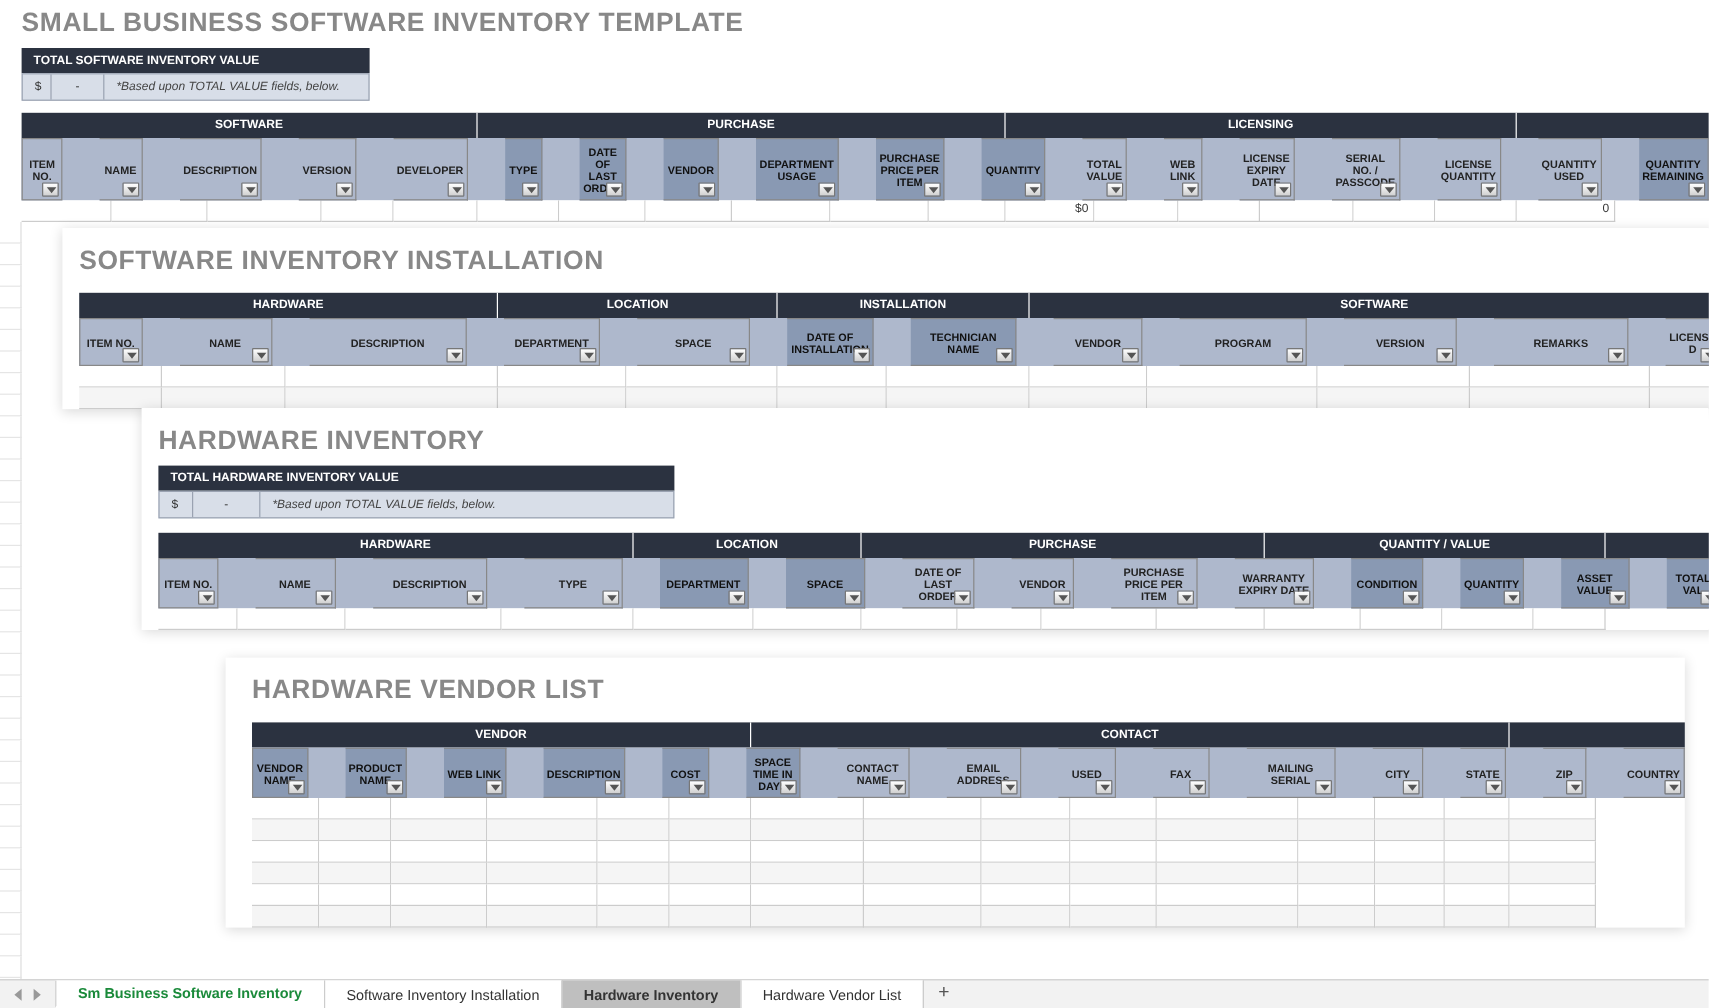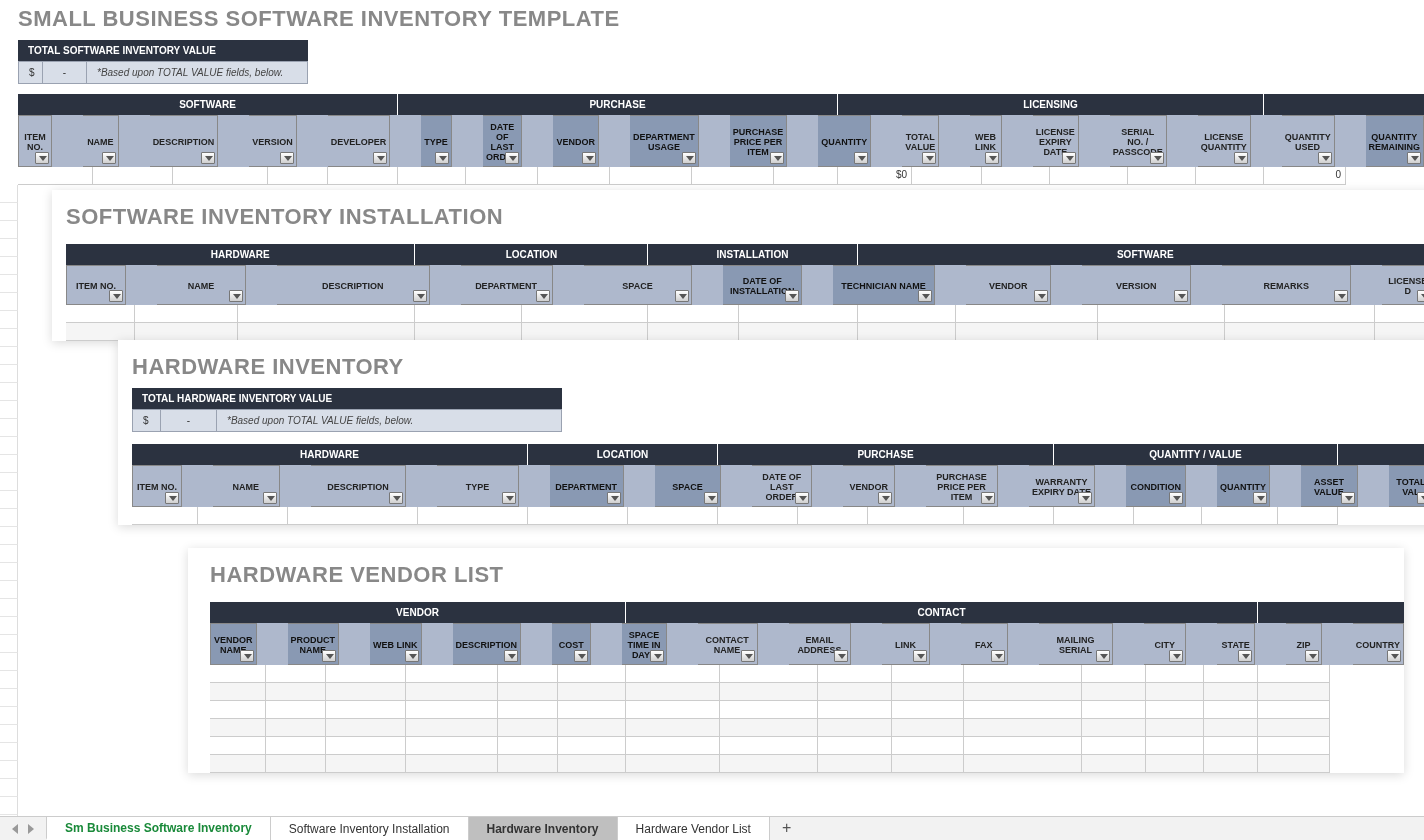--- a/index.html
+++ b/index.html
@@ -359,20 +359,24 @@
         <div class="filter-btn"></div>
       </div>
       <div class="hdr-cell steel" style="width: 120px;">
         <span>TECHNICIAN NAME</span>
         <div class="filter-btn"></div>
       </div>
       <div class="hdr-cell" style="width: 100px;">
         <span>VENDOR</span>
         <div class="filter-btn"></div>
       </div>
+      <div class="hdr-cell" style="width: 144px;">
+        <span>PROGRAM</span>
+        <div class="filter-btn"></div>
+      </div>
       <div class="hdr-cell" style="width: 128px;">
         <span>VERSION</span>
         <div class="filter-btn"></div>
       </div>
       <div class="hdr-cell" style="width: 152px;">
         <span>REMARKS</span>
         <div class="filter-btn"></div>
       </div>
       <div class="hdr-cell" style="width: 60px;">
         <span>LICENSE D</span>
@@ -538,21 +542,21 @@
       </div>
       <div class="hdr-cell" style="width: 94px;">
         <span>CONTACT NAME</span>
         <div class="filter-btn"></div>
       </div>
       <div class="hdr-cell" style="width: 98px;">
         <span>EMAIL ADDRESS</span>
         <div class="filter-btn"></div>
       </div>
       <div class="hdr-cell" style="width: 74px;">
-        <span>LINK</span>
+        <span>USED</span>
         <div class="filter-btn"></div>
       </div>
       <div class="hdr-cell" style="width: 72px;">
         <span>FAX</span>
         <div class="filter-btn"></div>
       </div>
       <div class="hdr-cell" style="width: 118px;">
         <span>MAILING SERIAL</span>
         <div class="filter-btn"></div>
       </div>

